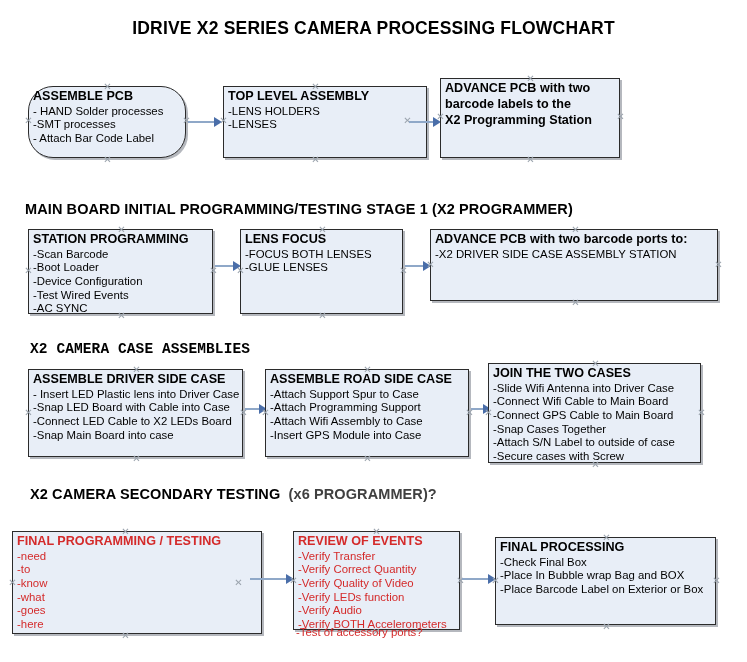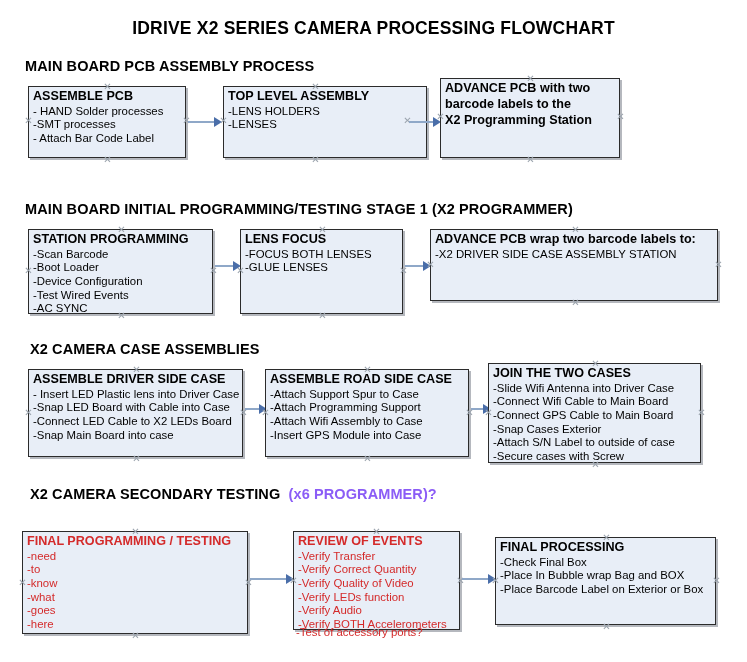--- a/index.html
+++ b/index.html
@@ -24,21 +24,21 @@
   }
 
   .section-head{
     position:absolute;
     font-size:14.5px;
     font-weight:bold;
     color:#000;
     white-space:nowrap;
     letter-spacing:.1px;
   }
-  .section-head .accent{color:#8b5cf6;}
+  .section-head .accent{color:#404040;}
 
   
   .box{
     position:absolute;
     background:#e8eef7;
     border:1px solid #2b2b2b;
     box-shadow:2px 2px 0 0 rgba(120,126,136,.55);
     box-sizing:border-box;
     padding:2px 3px 2px 4px;
     overflow:visible;
@@ -83,25 +83,22 @@
     white-space:nowrap;
   }
 </style>
 </head>
 <body>
 
 <div class="canvas">
 
   <div class="doc-title">IDRIVE X2  SERIES CAMERA PROCESSING FLOWCHART</div>
 
-  <div class="section-head" style="left:25px;top:58px;">
-    <span>MAIN BOARD PCB ASSEMBLY PROCESS</span>
-  </div>
-
-  <div class="box" style="left:28px;top:86px;width:158px;height:72px;">
+
+  <div class="box" style="left:28px;top:86px;width:158px;height:72px;border-radius:25px;">
     <div class="bt">ASSEMBLE PCB</div>
     <div class="bl">- HAND Solder processes</div>
     <div class="bl">-SMT processes</div>
     <div class="bl">- Attach Bar Code Label</div>
     <div class="xh" style="left:-5px;top:29px;"></div>
     <div class="xh" style="left:74px;top:-5px;"></div>
     <div class="xh" style="left:74px;top:68px;"></div>
     <div class="xh" style="left:153px;top:29px;"></div>
   </div>
 
@@ -158,29 +155,29 @@
     <div class="xh" style="left:-5px;top:36px;"></div>
     <div class="xh" style="left:77px;top:-5px;"></div>
     <div class="xh" style="left:77px;top:81px;"></div>
     <div class="xh" style="left:158px;top:36px;"></div>
   </div>
 
   <div class="conn" style="left:405px;top:265px;width:22px;"></div>
   <div class="arrow" style="left:423px;top:261px;"></div>
 
   <div class="box" style="left:430px;top:229px;width:288px;height:72px;">
-    <div class="bt">ADVANCE PCB wrap two barcode labels to:</div>
+    <div class="bt">ADVANCE PCB with two barcode ports to:</div>
     <div class="bl">-X2 DRIVER  SIDE  CASE  ASSEMBLY STATION</div>
     <div class="xh" style="left:-5px;top:30px;"></div>
     <div class="xh" style="left:140px;top:-5px;"></div>
     <div class="xh" style="left:140px;top:68px;"></div>
     <div class="xh" style="left:283px;top:30px;"></div>
   </div>
 
-  <div class="section-head" style="left:30px;top:341px;">
+  <div class="section-head" style="left:30px;top:341px;font-family:Liberation Mono, monospace;">
     <span>X2 CAMERA CASE ASSEMBLIES</span>
   </div>
 
   <div class="box" style="left:28px;top:369px;width:215px;height:88px;">
     <div class="bt">ASSEMBLE DRIVER SIDE CASE</div>
     <div class="bl">- Insert LED Plastic lens into Driver Case</div>
     <div class="bl">-Snap LED Board with Cable into Case</div>
     <div class="bl">-Connect LED Cable to X2 LEDs Board</div>
     <div class="bl">-Snap Main Board into case</div>
     <div class="xh" style="left:-5px;top:38px;"></div>
@@ -205,34 +202,34 @@
   </div>
 
   <div class="conn" style="left:471px;top:408px;width:16px;"></div>
   <div class="arrow" style="left:483px;top:404px;"></div>
 
   <div class="box" style="left:488px;top:363px;width:213px;height:100px;">
     <div class="bt">JOIN THE TWO CASES</div>
     <div class="bl">-Slide Wifi Antenna into Driver Case</div>
     <div class="bl">-Connect Wifi Cable to Main Board</div>
     <div class="bl">-Connect GPS Cable to Main Board</div>
-    <div class="bl">-Snap Cases Exterior</div>
+    <div class="bl">-Snap Cases Together</div>
     <div class="bl">-Attach S/N Label to outside of case</div>
     <div class="bl">-Secure cases with Screw</div>
     <div class="xh" style="left:-5px;top:44px;"></div>
     <div class="xh" style="left:102px;top:-5px;"></div>
     <div class="xh" style="left:102px;top:96px;"></div>
     <div class="xh" style="left:208px;top:44px;"></div>
   </div>
 
   <div class="section-head" style="left:30px;top:486px;">
     <span>X2 CAMERA SECONDARY TESTING</span><span>&nbsp;&nbsp;</span><span class="accent">(x6 PROGRAMMER)?</span>
   </div>
 
-  <div class="box red" style="left:22px;top:531px;width:226px;height:103px;">
+  <div class="box red" style="left:12px;top:531px;width:250px;height:103px;">
     <div class="bt">FINAL PROGRAMMING / TESTING</div>
     <div class="bl">-need</div>
     <div class="bl">-to</div>
     <div class="bl">-know</div>
     <div class="bl">-what</div>
     <div class="bl">-goes</div>
     <div class="bl">-here</div>
     <div class="xh" style="left:-5px;top:46px;"></div>
     <div class="xh" style="left:108px;top:-5px;"></div>
     <div class="xh" style="left:108px;top:99px;"></div>

